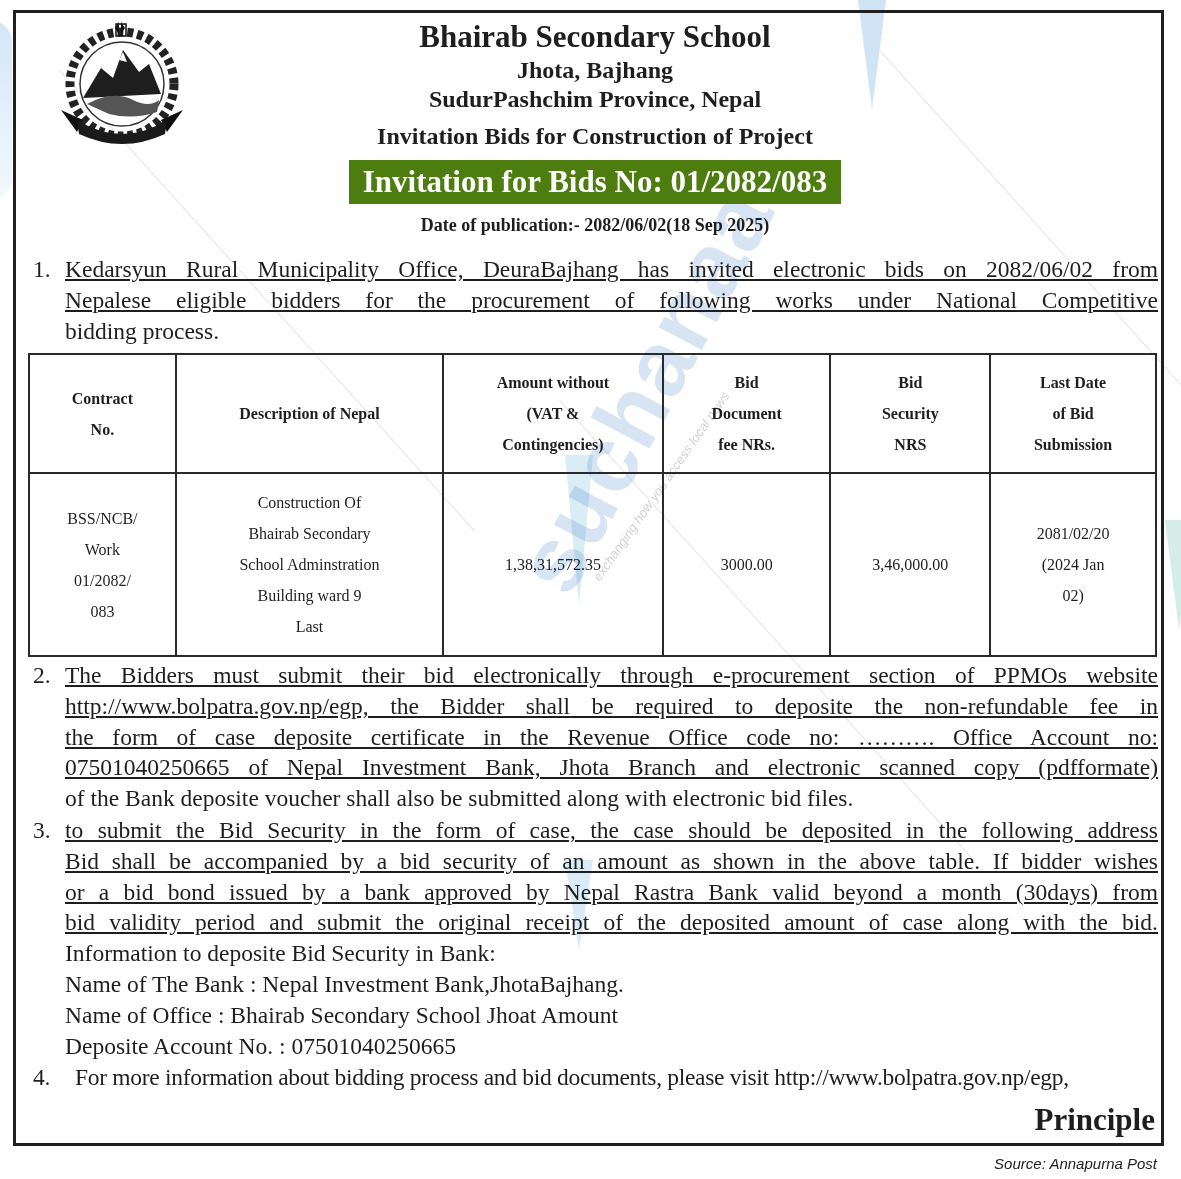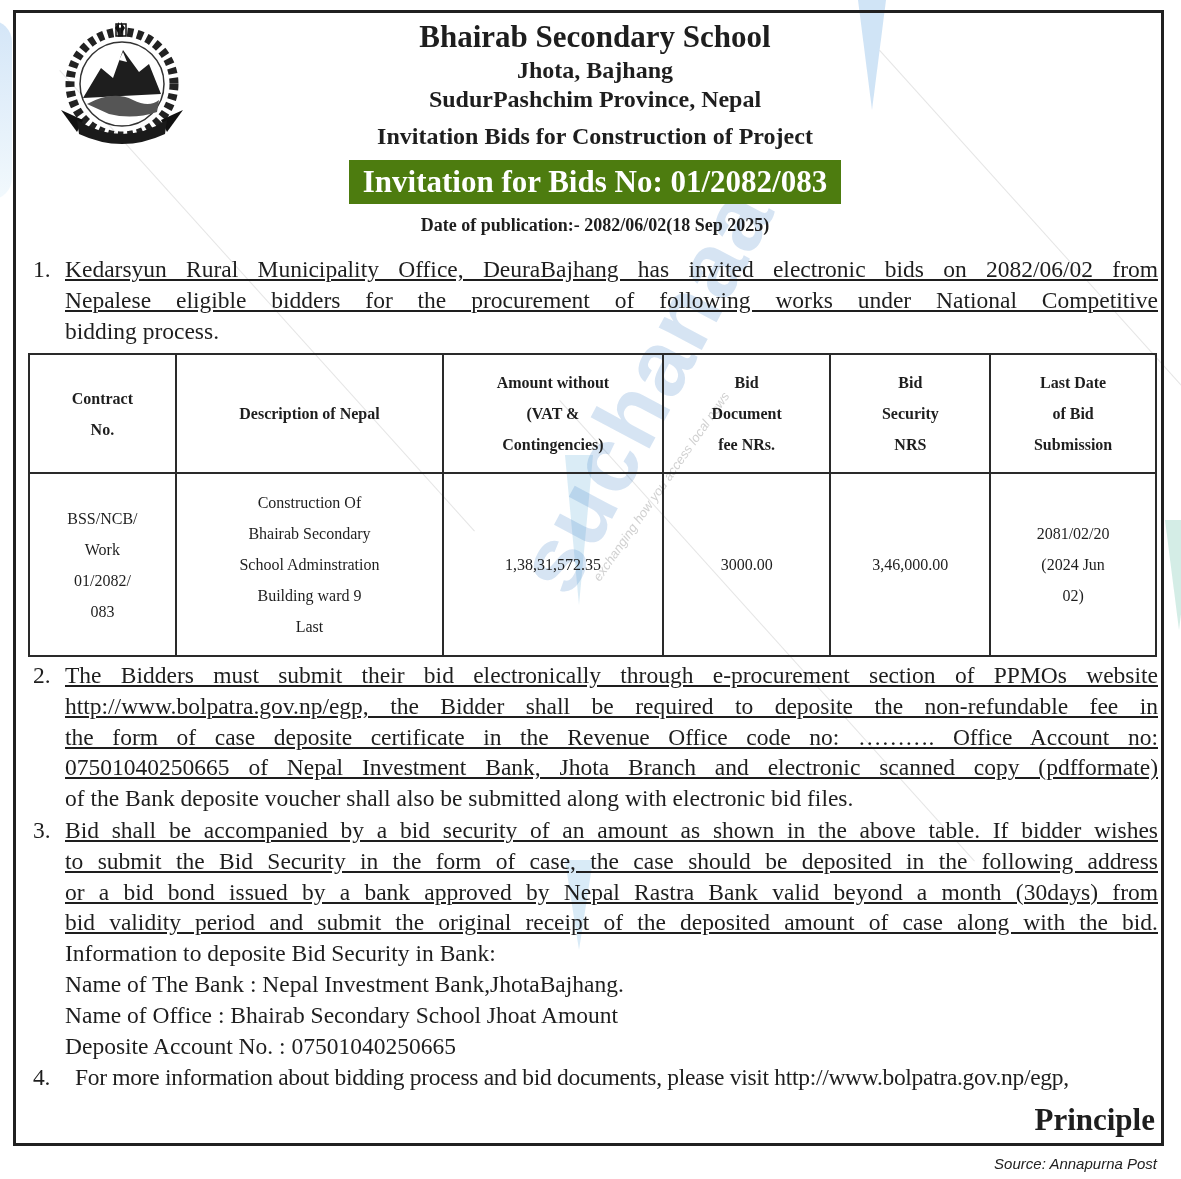--- a/index.html
+++ b/index.html
@@ -160,21 +160,21 @@
         <div>Bhairab Secondary</div>
         <div>School Adminstration</div>
         <div>Building ward 9</div>
         <div>Last</div>
       </td>
       <td>1,38,31,572.35</td>
       <td>3000.00</td>
       <td>3,46,000.00</td>
       <td>
         <div>2081/02/20</div>
-        <div>(2024 Jun</div>
+        <div>(2024 Jan</div>
         <div>02)</div>
       </td>
     </tr>
   </tbody>
 </table>
 
 <div class="para" style="top:660px;">
   <div class="row">
     <span class="num">2.</span>
     <div class="txt">
@@ -184,22 +184,22 @@
       <span class="just-line">07501040250665  of Nepal Investment  Bank, Jhota Branch and electronic scanned copy (pdfformate)</span>
       <span class="plain-line">of the Bank deposite voucher shall also be submitted along with electronic bid files.</span>
     </div>
   </div>
 </div>
 
 <div class="para" style="top:815px;">
   <div class="row">
     <span class="num">3.</span>
     <div class="txt">
+      <span class="just-line">to submit the Bid Security in the form of case, the case should be deposited in the following address</span>
       <span class="just-line">Bid shall be accompanied by a bid security of an amount as shown in the above table. If bidder wishes</span>
-      <span class="just-line">to submit the Bid Security in the form of case, the case should be deposited in the following address</span>
       <span class="just-line">or a bid bond issued by a bank approved by Nepal Rastra Bank valid beyond a month (30days) from</span>
       <span class="just-line">bid validity period and submit the original receipt of the deposited amount of case along with the bid.</span>
       <span class="plain-line">Information to deposite Bid Security in Bank:</span>
       <span class="plain-line">Name of The Bank : Nepal Investment Bank,JhotaBajhang.</span>
       <span class="plain-line">Name of Office  : Bhairab Secondary School Jhoat Amount</span>
       <span class="plain-line">Deposite Account No. : 07501040250665</span>
     </div>
   </div>
 </div>
 

